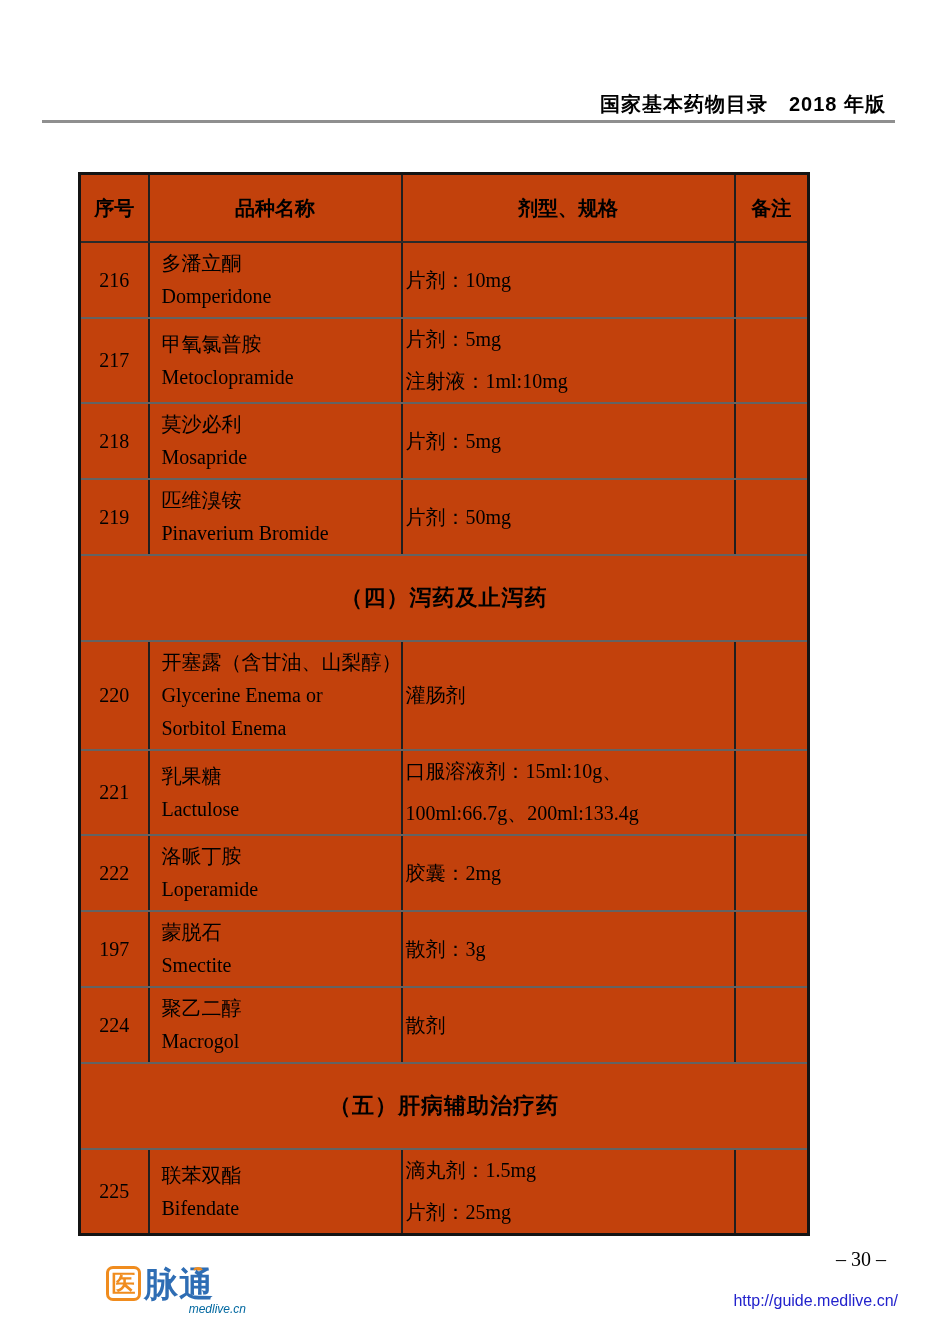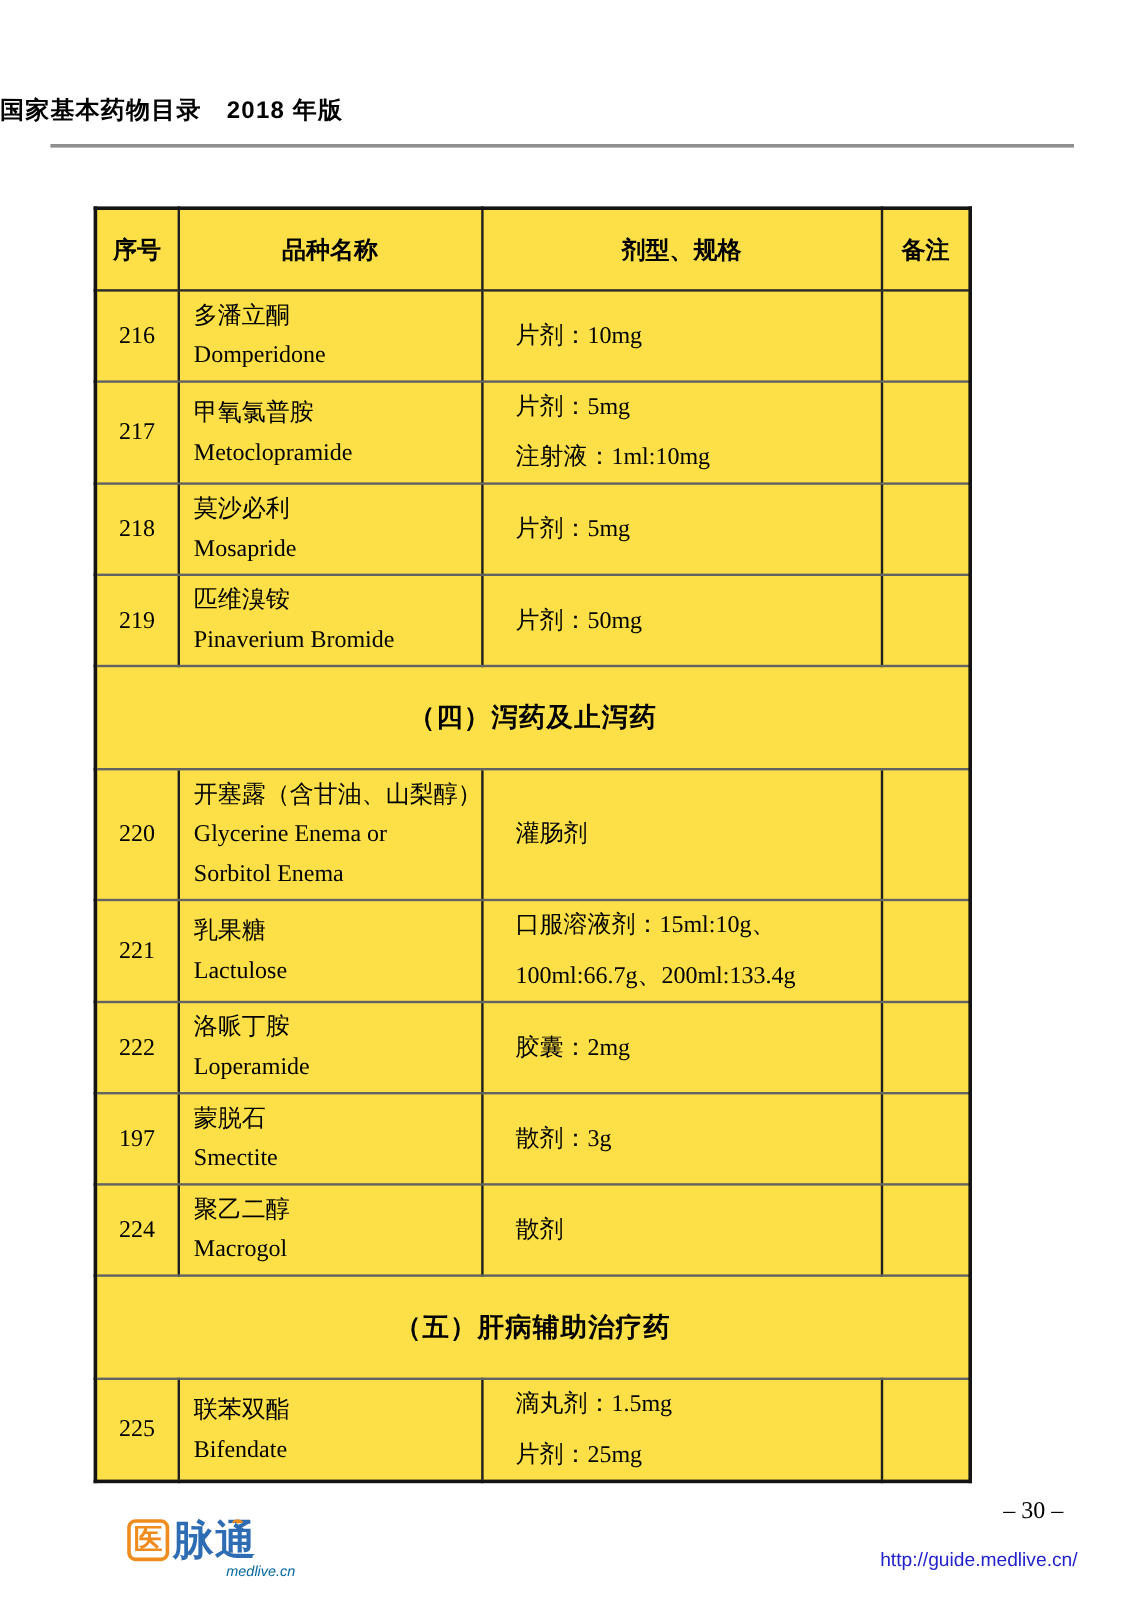--- a/index.html
+++ b/index.html
@@ -1,41 +1,41 @@
 <!DOCTYPE html>
 <html><head>
 <meta charset="utf-8">
 <style>
   html,body{margin:0;padding:0;}
   body{
     width:936px;height:1332px;position:relative;background:#ffffff;
     font-family:"Liberation Serif","DejaVu Serif",serif;color:#000;overflow:hidden;
   }
   .doc-title{
-    position:absolute;top:78px;left:0;width:886px;text-align:left;
+    position:absolute;top:91px;left:0;width:886px;text-align:right;
     font-family:"Liberation Sans","DejaVu Sans",sans-serif;font-weight:600;
     font-size:20px;letter-spacing:1px;
   }
   .header-rule{position:absolute;top:120px;left:42px;width:853px;height:3px;background:#8f8f8f;}
   table.drug-table{
     position:absolute;top:172px;left:78px;width:729px;
     border-collapse:collapse;table-layout:fixed;border:3px solid #141414;
   }
   th,td{
     border-top:2px solid #636363;border-bottom:2px solid #636363;
     border-left:2px solid #1f1f1f;border-right:2px solid #1f1f1f;
-    vertical-align:middle;background:#fde047;padding:0;
+    vertical-align:middle;background:#c2410c;padding:0;
   }
   th{
     height:66px;font-family:"Liberation Sans","DejaVu Sans",sans-serif;
     font-weight:600;font-size:20px;text-align:center;border-bottom:2px solid #2a2a2a;
   }
   td.col-no{text-align:center;font-size:20px;padding:4px 0;}
   td.col-name{padding:4px 0 4px 12px;}
-  td.col-spec{padding:4px 0 4px 27px;}
+  td.col-spec{padding:4px 0 4px 3px;}
   td.col-note{padding:4px 0;}
   .line{line-height:33px;white-space:nowrap;font-size:20px;}
   td.col-spec .line + .line{margin-top:9px;}
   tr.section-row td{
     height:84px;text-align:center;font-weight:bold;font-size:22px;letter-spacing:1px;
   }
   .page-number{position:absolute;top:1248px;left:0;width:886px;text-align:right;font-size:20px;}
   .logo{position:absolute;left:106px;top:1266px;width:140px;}
   .logo-row{display:flex;align-items:center;gap:3px;position:relative;}
   .logo-yi{

